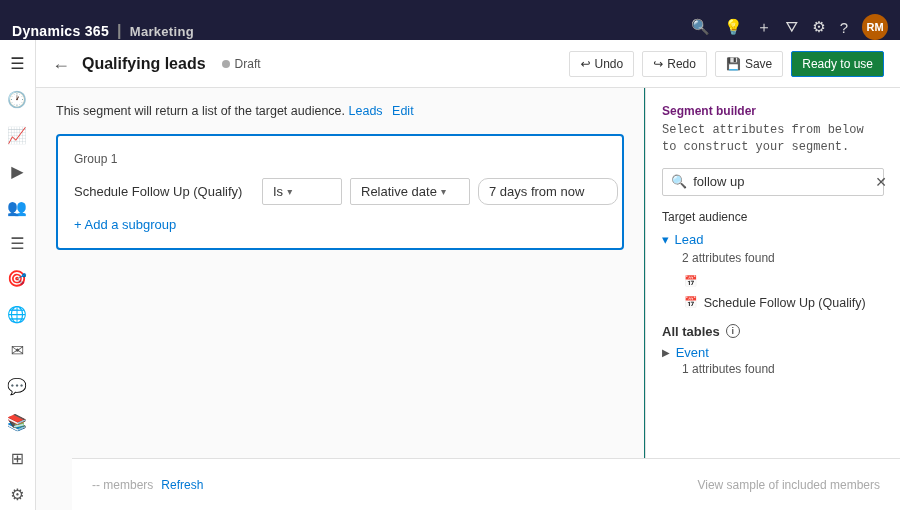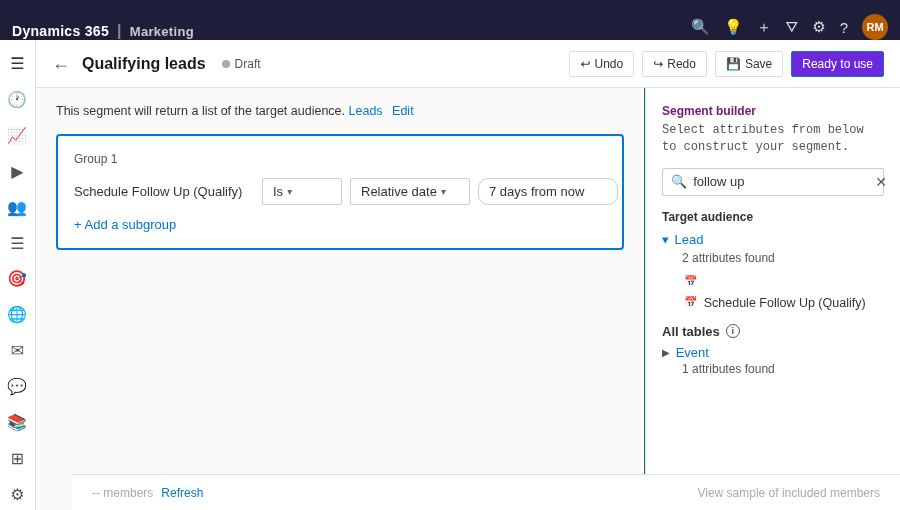--- a/index.html
+++ b/index.html
@@ -68,21 +68,21 @@
       color: #555; font-size: 12px;
     }
     .status-dot { width: 8px; height: 8px; border-radius: 50%; background: #aaa; }
     .toolbar-spacer { flex: 1; }
     .toolbar-btn {
       display: flex; align-items: center; gap: 4px;
       padding: 5px 10px; border: 1px solid #ddd; border-radius: 2px;
       background: white; color: #333; cursor: pointer; font-size: 12px;
     }
     .toolbar-btn.primary {
-      background: #6d28d9; color: white; border-color: #0078d4; font-weight: 500;
+      background: #15803d; color: white; border-color: #0078d4; font-weight: 500;
     }
 
     
     .content-row {
       flex: 1;
       display: flex;
       overflow: hidden;
     }
 
     
@@ -129,21 +129,21 @@
     }
 
     .add-subgroup {
       display: flex; align-items: center; gap: 6px;
       color: #0078d4; font-size: 13px; cursor: pointer;
     }
 
     
     .footer {
       position: absolute; bottom: 0; left: 36px; right: 0;
-      height: 36px;
+      height: 52px;
       background: white;
       border-top: 1px solid #e0e0e0;
       display: flex; align-items: center;
       padding: 0 20px;
       gap: 8px;
       font-size: 12px;
     }
     .footer-members { color: #aaa; }
     .footer-refresh { color: #0078d4; cursor: pointer; }
     .footer-spacer { flex: 1; }
@@ -164,21 +164,21 @@
       display: flex; align-items: center;
       border: 1px solid #ccc; border-radius: 2px;
       padding: 5px 8px; background: white; gap: 6px;
       margin-bottom: 14px;
     }
     .search-box input {
       border: none; outline: none; font-size: 13px; flex: 1; color: #333;
     }
     .search-clear { color: #555; cursor: pointer; font-size: 14px; }
 
-    .target-label { font-size: 12px; font-weight: 700; color: #333; margin-bottom: 8px; }
+    .target-label { font-size: 12px; font-weight: 400; color: #333; margin-bottom: 8px; }
 
     .entity-group { margin-bottom: 10px; }
     .entity-header {
       display: flex; align-items: center; gap: 6px;
       font-size: 13px; color: #0078d4; cursor: pointer;
       margin-bottom: 4px; font-weight: 500;
     }
     .entity-count { font-size: 12px; color: #555; margin-left: 20px; margin-bottom: 6px; }
     .attribute-item {
       display: flex; align-items: center; gap: 6px;

